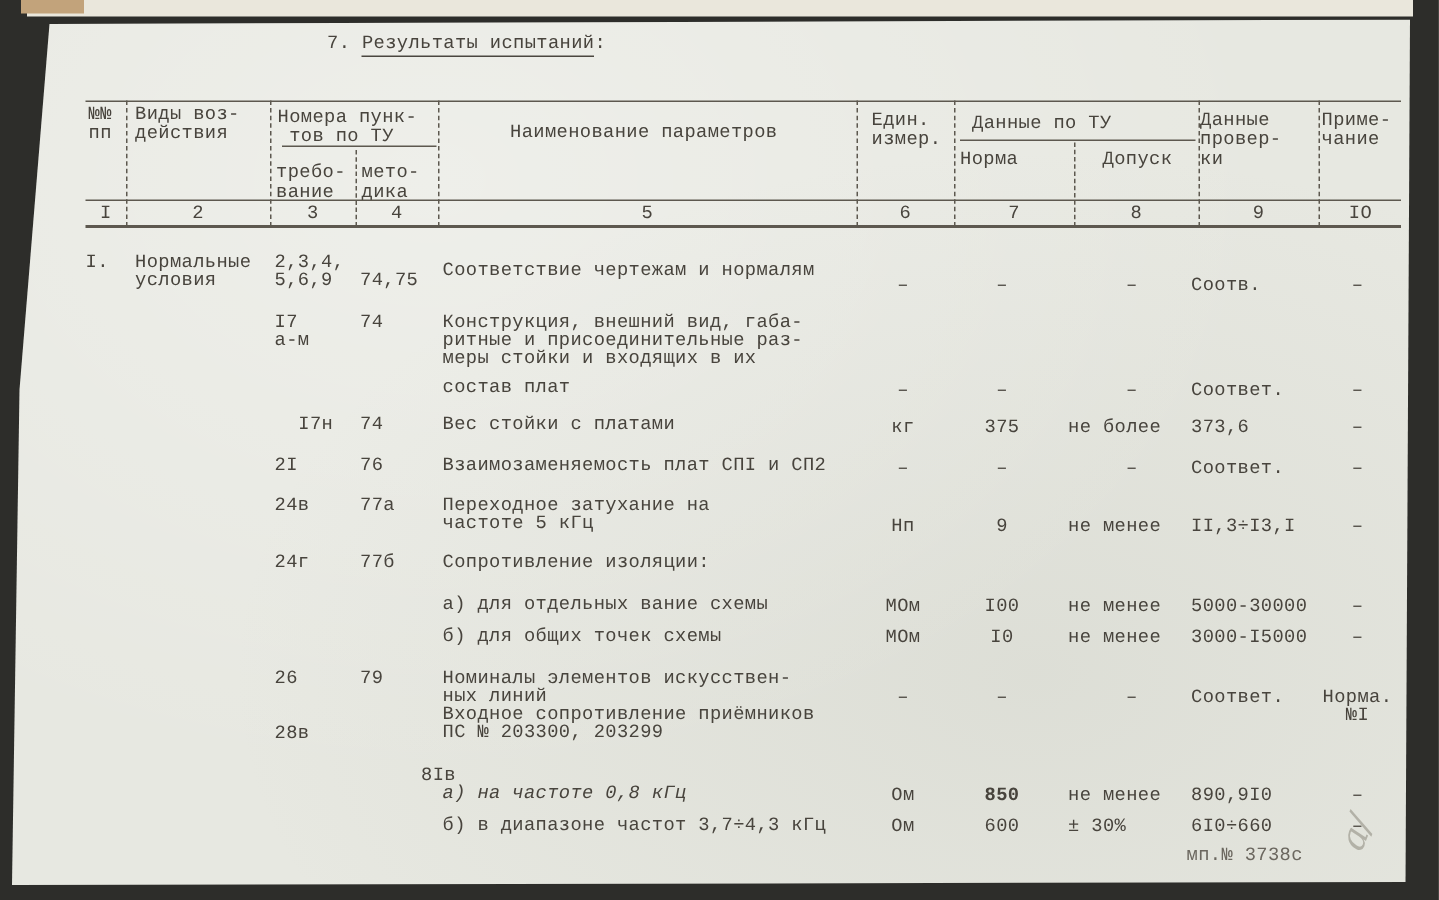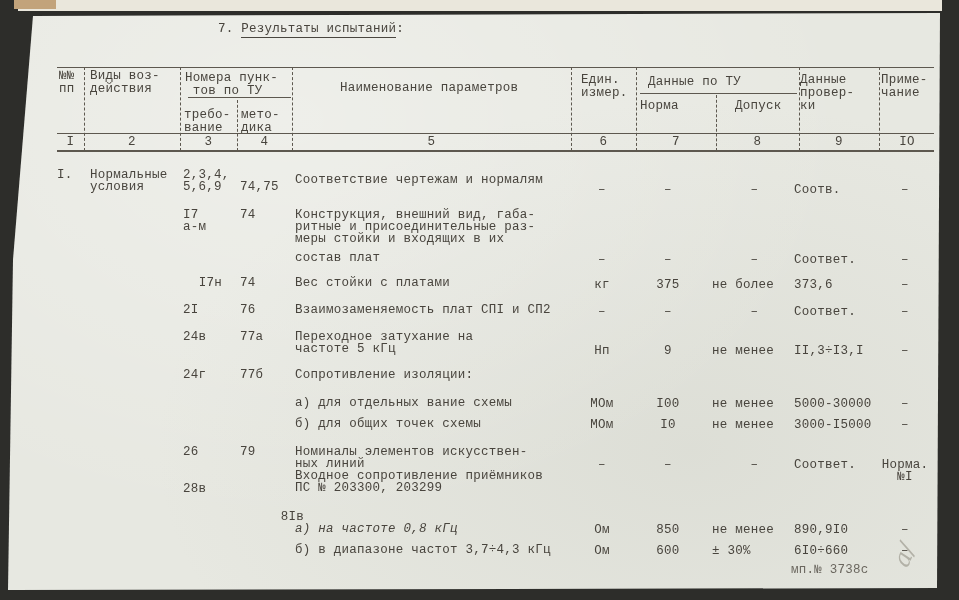--- a/index.html
+++ b/index.html
@@ -159,21 +159,21 @@
       <div class="t" style="left: 634px; top: 459px; width: 68px; text-align: center;">–</div>
       <div class="t" style="left: 712px; top: 459px; width: 85px; text-align: center;">–</div>
       <div class="t" style="left: 794px; top: 459px; width: 84px; text-align: left;">Соответ.</div>
       <div class="t" style="left: 876px; top: 459px; width: 58px; text-align: center;">Норма.№I</div>
       <div class="t" style="left: 183px; top: 483px; width: 55px; text-align: left;">28в</div>
       <div class="t" style="left: 252px; top: 483px; width: 52px; text-align: right; margin-top: 28px;">8Iв</div>
       <div class="t" style="left: 295px; top: 470px; width: 280px; text-align: left;">Входное сопротивление приёмников
 ПС № 203300, 203299</div>
       <div class="t" style="left: 295px; top: 523px; width: 280px; text-align: left; font-style: italic;">а) на частоте 0,8 кГц</div>
       <div class="t" style="left: 573px; top: 524px; width: 58px; text-align: center;">Ом</div>
-      <div class="t" style="left: 634px; top: 524px; width: 68px; text-align: center;">850</div>
+      <div class="t" style="left: 634px; top: 524px; width: 68px; text-align: center; font-weight: bold;">850</div>
       <div class="t" style="left: 712px; top: 524px; width: 85px; text-align: left;">не менее</div>
       <div class="t" style="left: 794px; top: 524px; width: 84px; text-align: left;">890,9I0</div>
       <div class="t" style="left: 876px; top: 524px; width: 58px; text-align: center;">–</div>
       <div class="t" style="left: 295px; top: 544px; width: 280px; text-align: left;">б) в диапазоне частот 3,7÷4,3 кГц</div>
       <div class="t" style="left: 573px; top: 545px; width: 58px; text-align: center;">Ом</div>
       <div class="t" style="left: 634px; top: 545px; width: 68px; text-align: center;">600</div>
       <div class="t" style="left: 712px; top: 545px; width: 85px; text-align: left;">± 30%</div>
       <div class="t" style="left: 794px; top: 545px; width: 84px; text-align: left;">6I0÷660</div>
       <div class="t" style="left: 876px; top: 545px; width: 58px; text-align: center;">–</div>
     </div>

